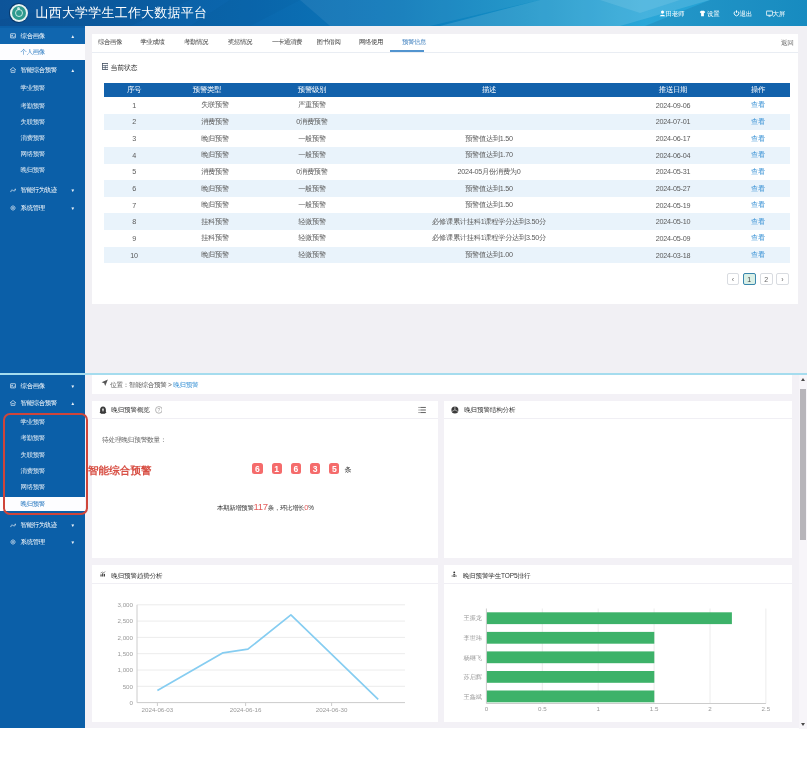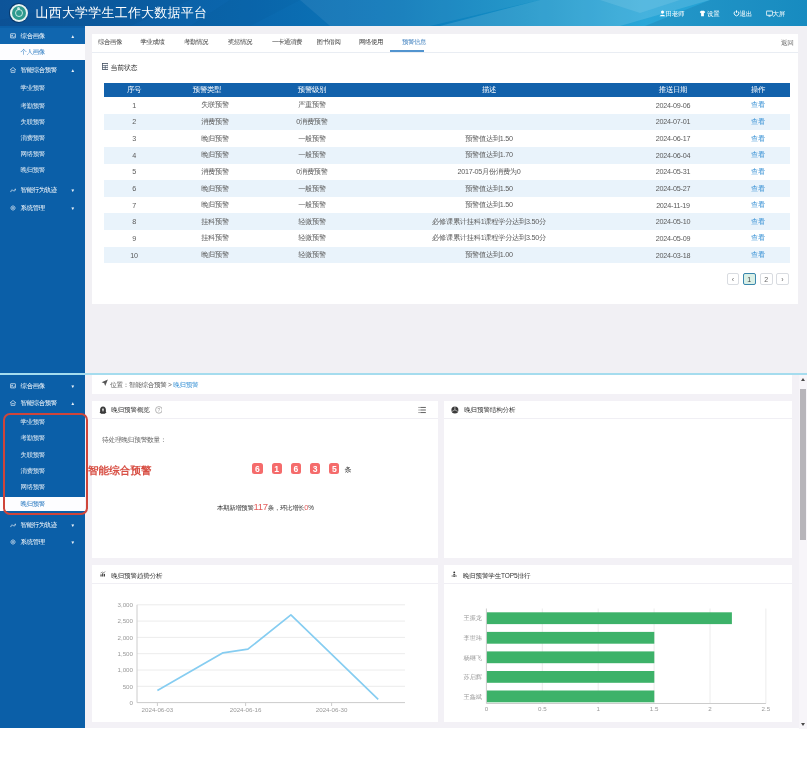--- a/index.html
+++ b/index.html
@@ -189,40 +189,40 @@
   <div class="td" style="left:162px;top:63.92px;width:92px;">一般预警</div>
   <div class="td" style="left:254px;top:63.92px;width:262px;">预警值达到1.70</div>
   <div class="td" style="left:516px;top:63.92px;width:106px;">2024-06-04</div>
   <div class="td" style="left:622px;top:63.92px;width:64px;">
       <span style="color:#3d94d6;">查看</span>
     </div>
   <div class="abs" style="left:0;top:80.56px;width:686px;height:16.64px;"></div>
   <div class="td" style="left:0px;top:80.56px;width:60px;">5</div>
   <div class="td" style="left:60px;top:80.56px;width:102px;">消费预警</div>
   <div class="td" style="left:162px;top:80.56px;width:92px;">0消费预警</div>
-  <div class="td" style="left:254px;top:80.56px;width:262px;">2017-05月份消费为0</div>
+  <div class="td" style="left:254px;top:80.56px;width:262px;">2024-05月份消费为0</div>
   <div class="td" style="left:516px;top:80.56px;width:106px;">2024-05-31</div>
   <div class="td" style="left:622px;top:80.56px;width:64px;">
       <span style="color:#3d94d6;">查看</span>
     </div>
   <div class="abs" style="left:0;top:97.20px;width:686px;height:16.64px;background:#e9f3fb;"></div>
   <div class="td" style="left:0px;top:97.20px;width:60px;">6</div>
   <div class="td" style="left:60px;top:97.20px;width:102px;">晚归预警</div>
   <div class="td" style="left:162px;top:97.20px;width:92px;">一般预警</div>
   <div class="td" style="left:254px;top:97.20px;width:262px;">预警值达到1.50</div>
   <div class="td" style="left:516px;top:97.20px;width:106px;">2024-05-27</div>
   <div class="td" style="left:622px;top:97.20px;width:64px;">
       <span style="color:#3d94d6;">查看</span>
     </div>
   <div class="abs" style="left:0;top:113.84px;width:686px;height:16.64px;"></div>
   <div class="td" style="left:0px;top:113.84px;width:60px;">7</div>
   <div class="td" style="left:60px;top:113.84px;width:102px;">晚归预警</div>
   <div class="td" style="left:162px;top:113.84px;width:92px;">一般预警</div>
   <div class="td" style="left:254px;top:113.84px;width:262px;">预警值达到1.50</div>
-  <div class="td" style="left:516px;top:113.84px;width:106px;">2024-11-19</div>
+  <div class="td" style="left:516px;top:113.84px;width:106px;">2024-05-19</div>
   <div class="td" style="left:622px;top:113.84px;width:64px;">
       <span style="color:#3d94d6;">查看</span>
     </div>
   <div class="abs" style="left:0;top:130.48px;width:686px;height:16.64px;background:#e9f3fb;"></div>
   <div class="td" style="left:0px;top:130.48px;width:60px;">8</div>
   <div class="td" style="left:60px;top:130.48px;width:102px;">挂科预警</div>
   <div class="td" style="left:162px;top:130.48px;width:92px;">轻微预警</div>
   <div class="td" style="left:254px;top:130.48px;width:262px;">必修课累计挂科1课程学分达到3.50分</div>
   <div class="td" style="left:516px;top:130.48px;width:106px;">2024-05-10</div>
   <div class="td" style="left:622px;top:130.48px;width:64px;">

